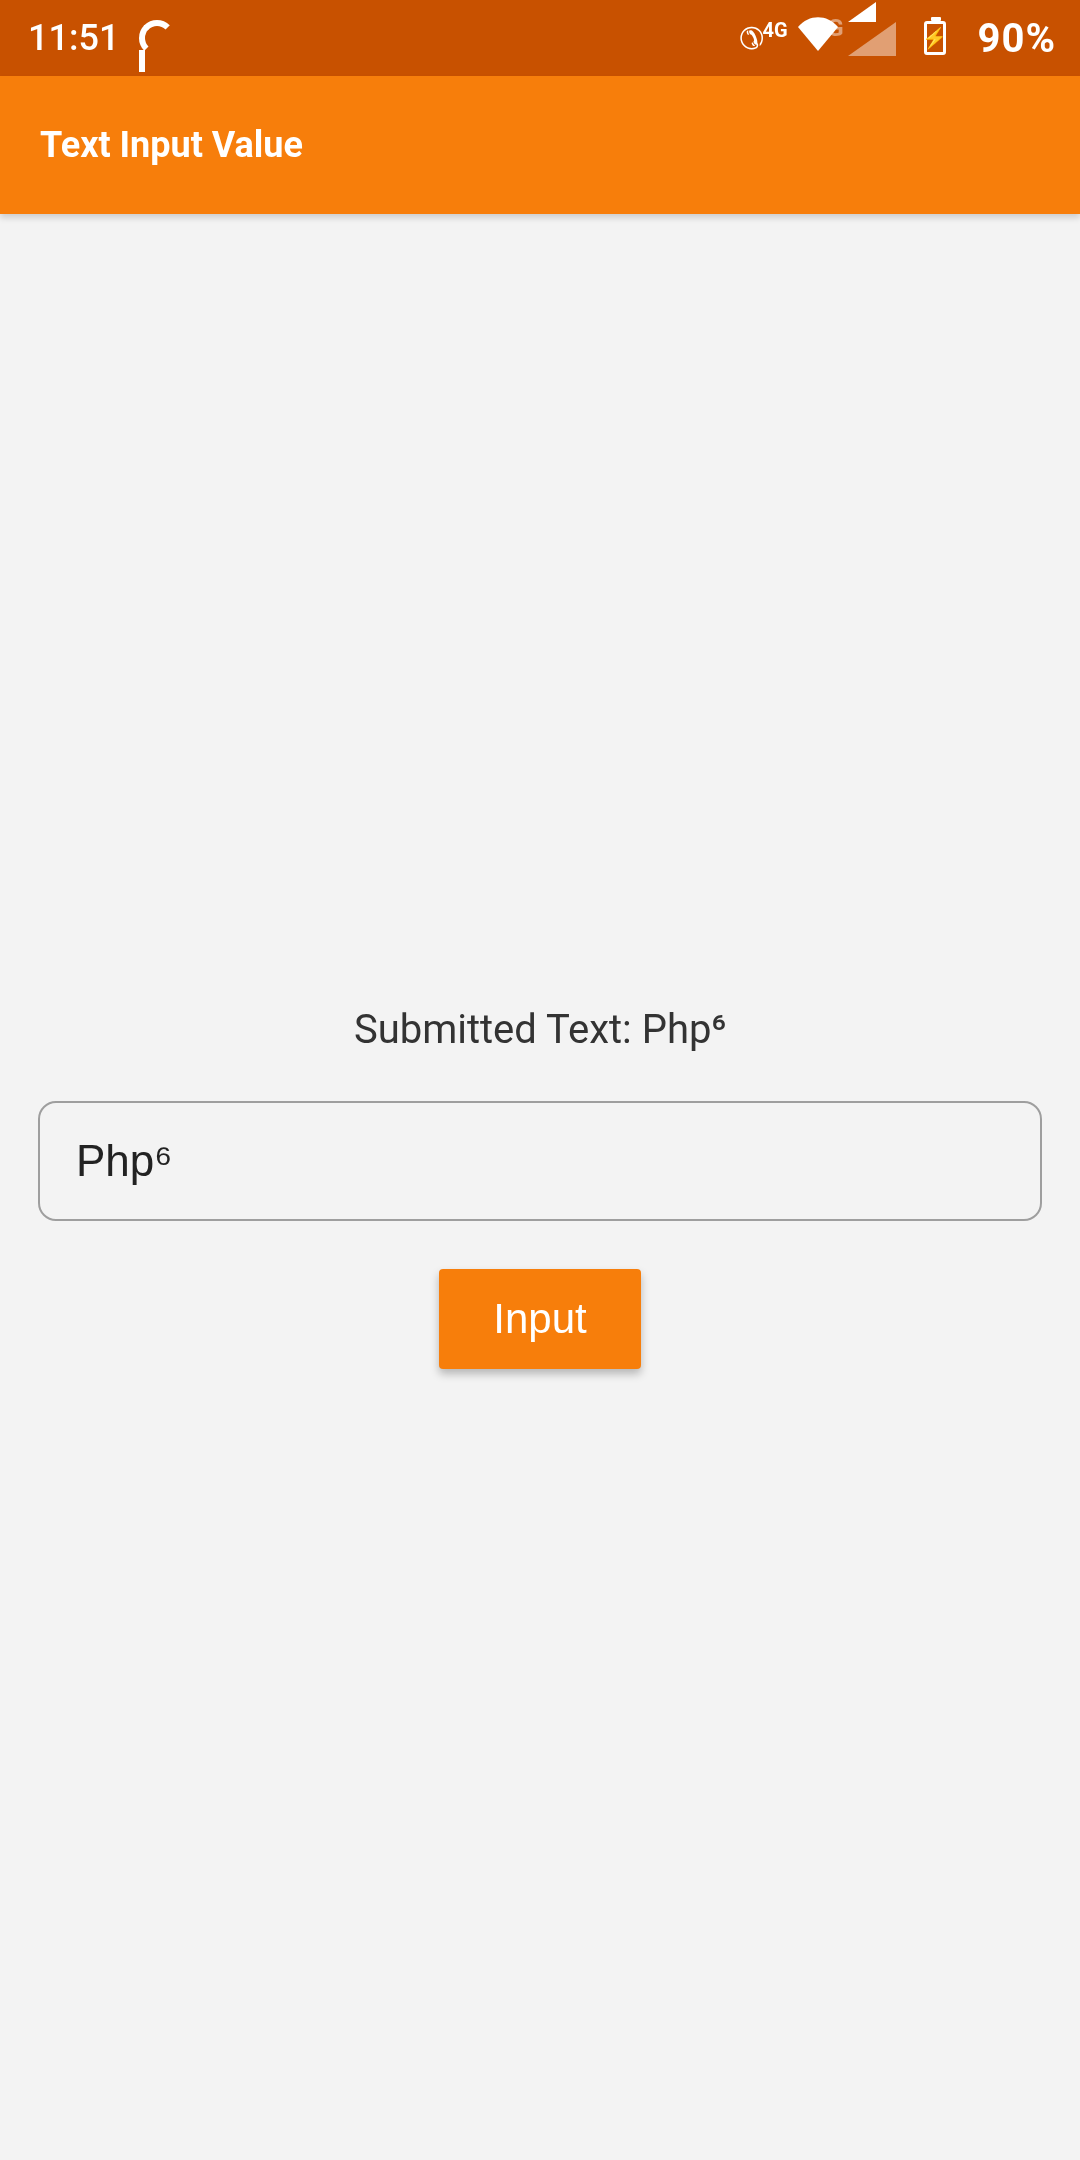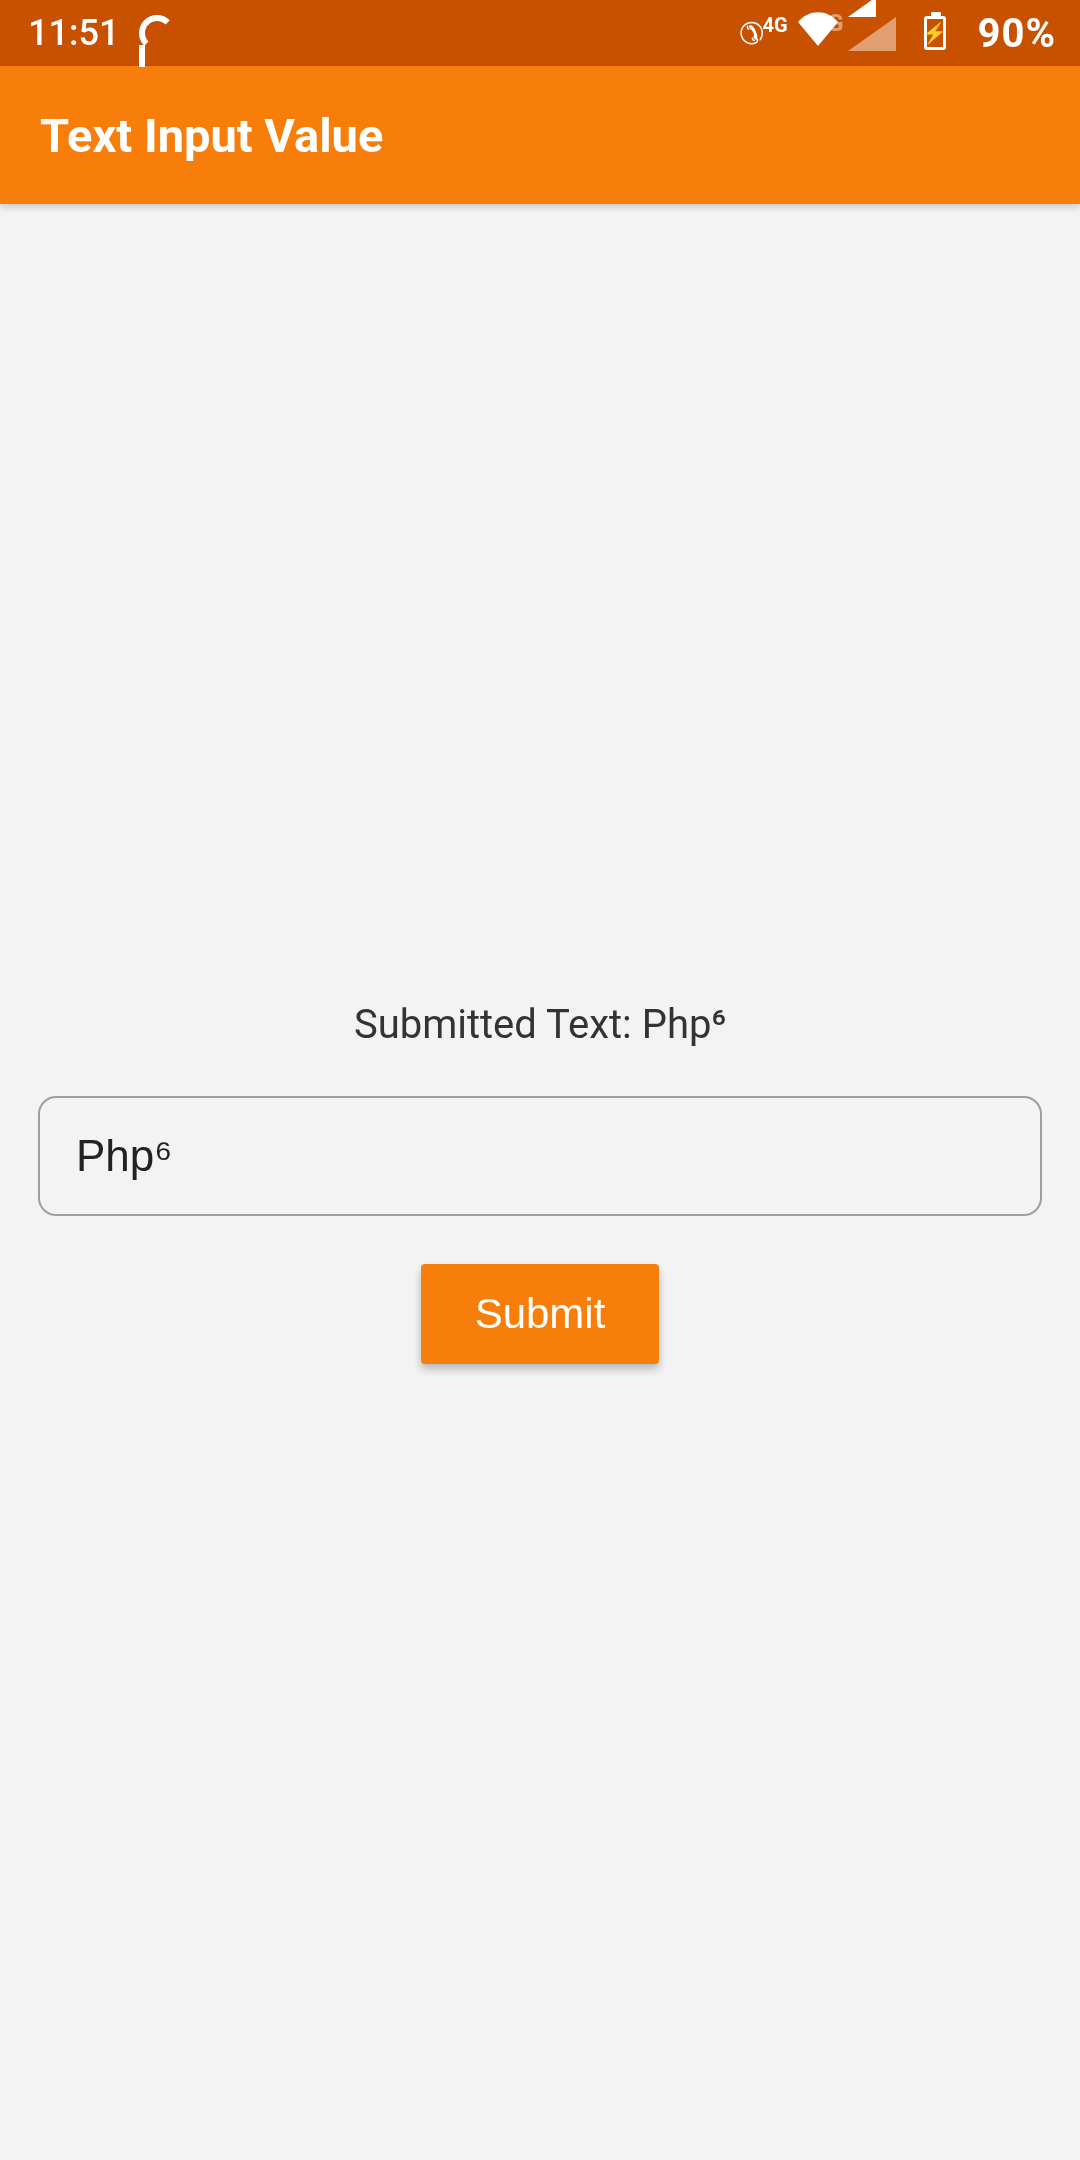--- a/index.html
+++ b/index.html
@@ -1,21 +1,21 @@
 <!DOCTYPE html>
 <html><head>
   <meta charset="utf-8">
   <style>
     * { margin:0; padding:0; box-sizing:border-box; }
     html, body { width:1080px; height:2160px; font-family:"Roboto","Helvetica Neue",Arial,sans-serif; }
     body { background:#f3f3f3; display:flex; flex-direction:column; }
 
     
     .status-bar {
-      height:66px; background:#c85100; color:#ffffff;
+      height:76px; background:#c85100; color:#ffffff;
       display:flex; align-items:center; justify-content:space-between;
       padding:0 24px 0 28px; font-size:36px; font-weight:500;
     }
     .status-left { display:flex; align-items:center; gap:20px; }
     .status-right { display:flex; align-items:center; gap:10px; }
     .p-icon {
       width:36px; height:36px; border:6px solid #fff; border-radius:50%;
       border-bottom-color:transparent; border-right-color:transparent;
       transform:rotate(0deg); position:relative;
     }
@@ -35,21 +35,21 @@
                 border-width:0 0 20px 28px; border-color:transparent transparent #fff transparent;}
     .batt { width:22px; height:34px; border:3px solid #fff; border-radius:3px; position:relative; margin-left:6px; margin-right:10px;}
     .batt::before{ content:""; position:absolute; top:-7px; left:4px; width:10px; height:4px; background:#fff; border-radius:1px;}
     .batt .bolt{ position:absolute; inset:0; display:flex; align-items:center; justify-content:center; font-size:20px; line-height:1;}
     .pct { font-size:40px; font-weight:700; letter-spacing:1px;margin-left:12px; }
 
     
     .app-bar {
       height:138px; background:#f77e0b; color:#fff;
       display:flex; align-items:center; padding-left:40px;
-      font-size:47px; font-weight:700;
+      font-size:36px; font-weight:700;
       box-shadow:0 4px 6px rgba(0,0,0,0.15);
     }
 
     
     .content{
       flex:1; display:flex; flex-direction:column; align-items:center; justify-content:center;
       padding:0 38px; gap:48px;
     }
     .result{
       font-size:40px; color:#333333; text-align:right;
@@ -100,14 +100,14 @@
   <span>Text Input Value</span>
 </div>
 
 <div class="content">
   <div class="result">
     <span>Submitted Text: </span><span>Php⁶</span>
   </div>
 
   <input class="input" type="text" value="Php⁶" style="">
 
-  <button class="submit-btn">Submit</button>
+  <button class="submit-btn">Input</button>
 </div>
 
 </body></html>

